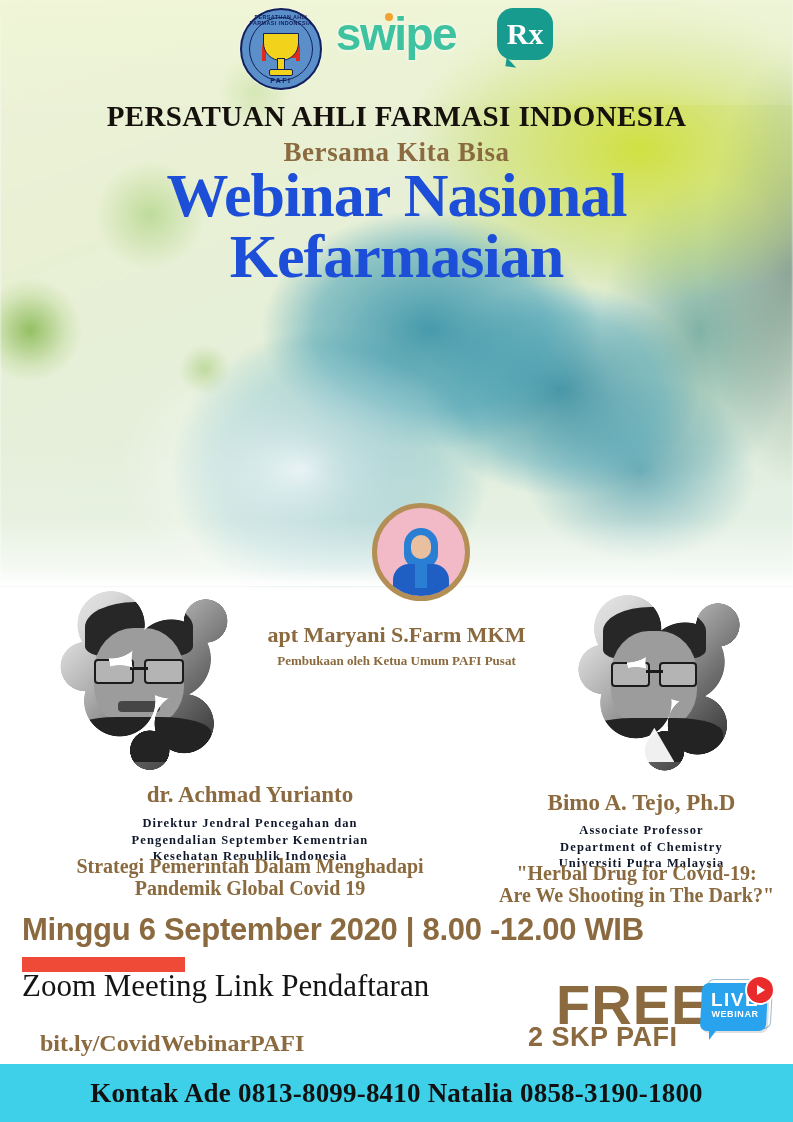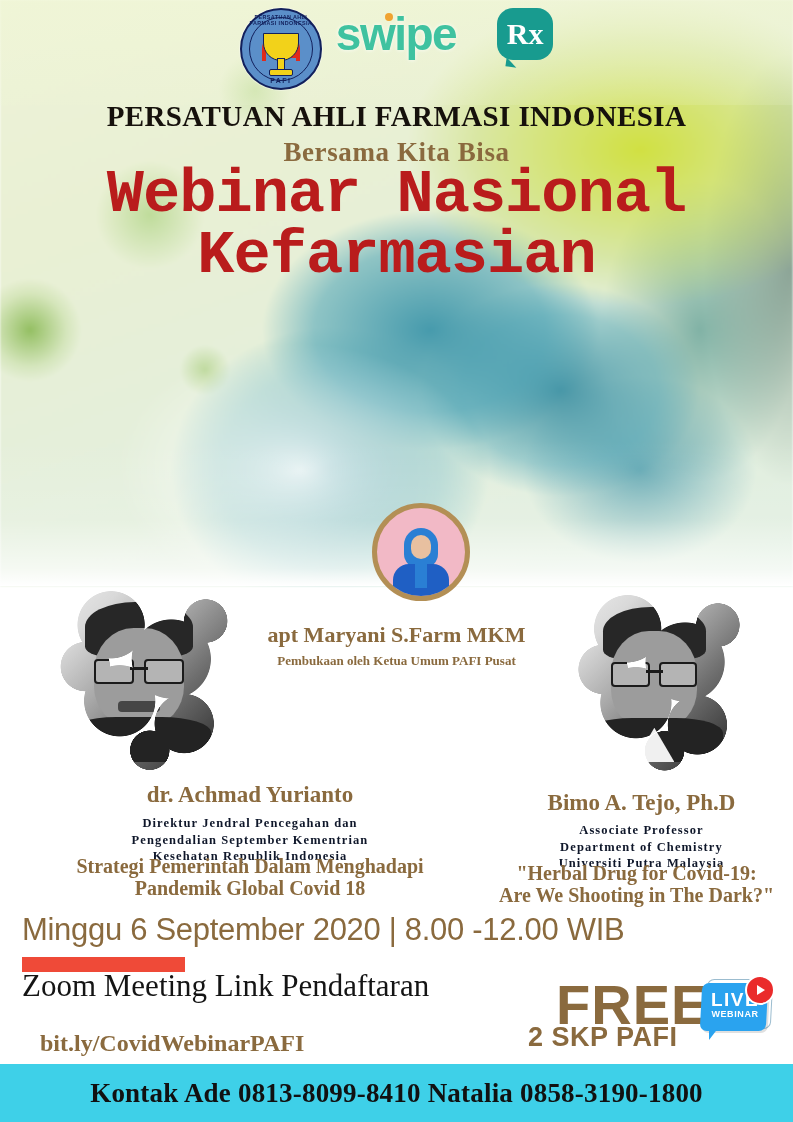--- a/index.html
+++ b/index.html
@@ -94,22 +94,22 @@
     font-family:"Liberation Serif",serif;font-weight:bold;font-size:29px;
     letter-spacing:.4px;color:#16110c;
   }
   .tagline{
     position:absolute;left:0;top:137px;width:793px;text-align:center;
     font-family:"Liberation Serif",serif;font-weight:bold;font-size:27px;
     color:#8a6a3e;letter-spacing:.6px;
   }
   .main-title{
     position:absolute;left:0;top:165px;width:793px;text-align:center;
-    font-family:Liberation Mono, monospace;font-weight:bold;
-    font-size:62px;line-height:.98;color:#b91c1c;letter-spacing:-1px;
+    font-family:Liberation Serif, serif;font-weight:bold;
+    font-size:62px;line-height:.98;color:#1d4ed8;letter-spacing:-1px;
   }
   .main-title .l2{display:block;}
 
   
   .center-photo{
     position:absolute;left:372px;top:503px;width:98px;height:98px;
     border-radius:50%;border:5px solid #b38f55;box-sizing:border-box;
     overflow:hidden;
     background:
       radial-gradient(circle 14px at 34px 30px, #f2b9c6 0%, #f2b9c6 100%),
@@ -184,21 +184,21 @@
   .sp-aff{position:absolute;font-family:"Liberation Serif",serif;
     font-weight:bold;font-size:12.5px;color:#0f172a;text-align:center;
     letter-spacing:1.1px;line-height:1.32;}
   .sp-topic{position:absolute;font-family:"Liberation Serif",serif;
     font-weight:bold;font-size:20px;color:#8a6a3e;text-align:center;
     line-height:1.12;}
 
   
   .date-line{
     position:absolute;left:22px;top:912px;
-    font-family:"Liberation Sans",sans-serif;font-weight:normal;font-size:31px;
+    font-family:"Liberation Sans",sans-serif;font-weight:bold;font-size:31px;
     color:#8a6a3e;letter-spacing:-.3px;white-space:nowrap;
   }
   .red-bar{position:absolute;left:22px;top:957px;width:163px;height:15px;
     background:#ef4a38;}
 
   
   .zoom-line{
     position:absolute;left:22px;top:968px;
     font-family:"Liberation Serif",serif;font-size:31px;color:#141414;
     white-space:nowrap;
@@ -325,21 +325,21 @@
   </div>
 
   <div class="sp-name" style="left:0;top:782px;width:500px;">dr. Achmad Yurianto</div>
   <div class="sp-aff" style="left:0;top:815px;width:500px;">
     <div>Direktur Jendral Pencegahan dan</div>
     <div>Pengendalian September Kementrian</div>
     <div>Kesehatan Republik Indonesia</div>
   </div>
   <div class="sp-topic" style="left:0;top:855px;width:500px;">
     <div>Strategi Pemerintah Dalam Menghadapi</div>
-    <div>Pandemik Global Covid  18</div>
+    <div>Pandemik Global Covid  19</div>
   </div>
 
   <div class="sp-name" style="left:490px;top:790px;width:303px;">Bimo A. Tejo, Ph.D</div>
   <div class="sp-aff" style="left:490px;top:822px;width:303px;">
     <div>Associate Professor</div>
     <div>Department of Chemistry</div>
     <div>Universiti Putra Malaysia</div>
   </div>
   <div class="sp-topic" style="left:480px;top:862px;width:313px;">
     <div>"Herbal Drug for Covid-19:</div>

